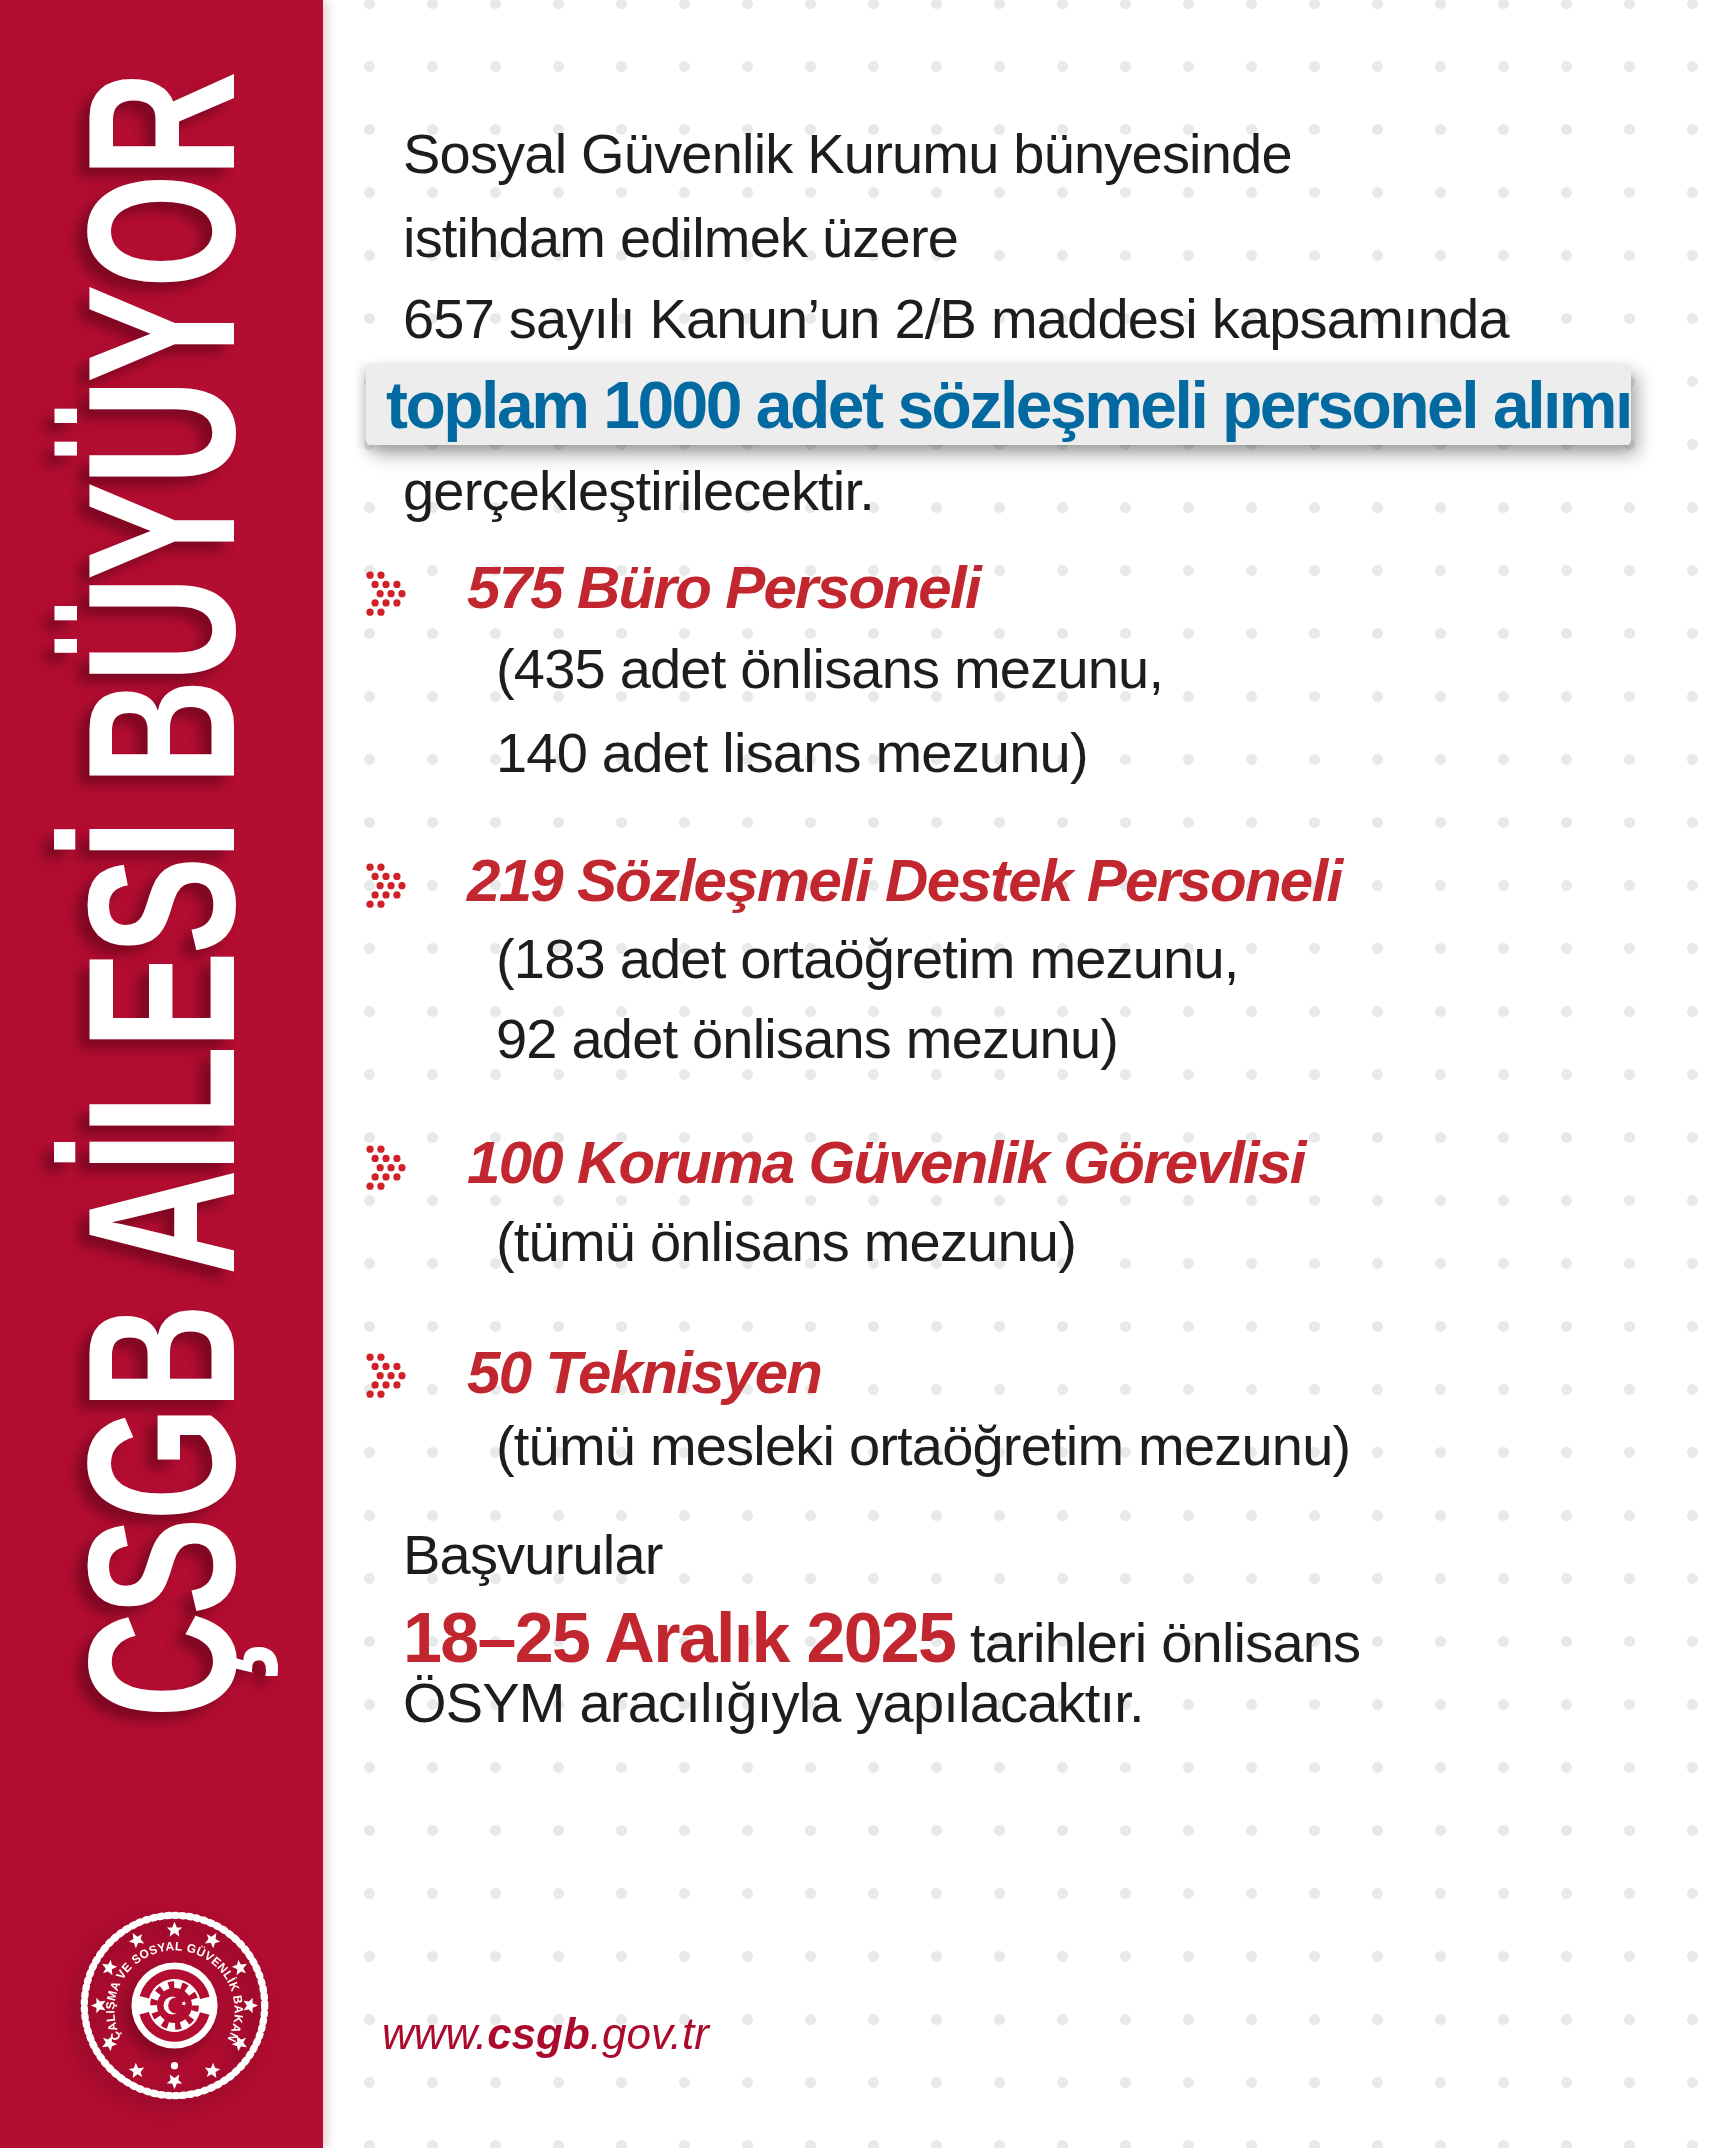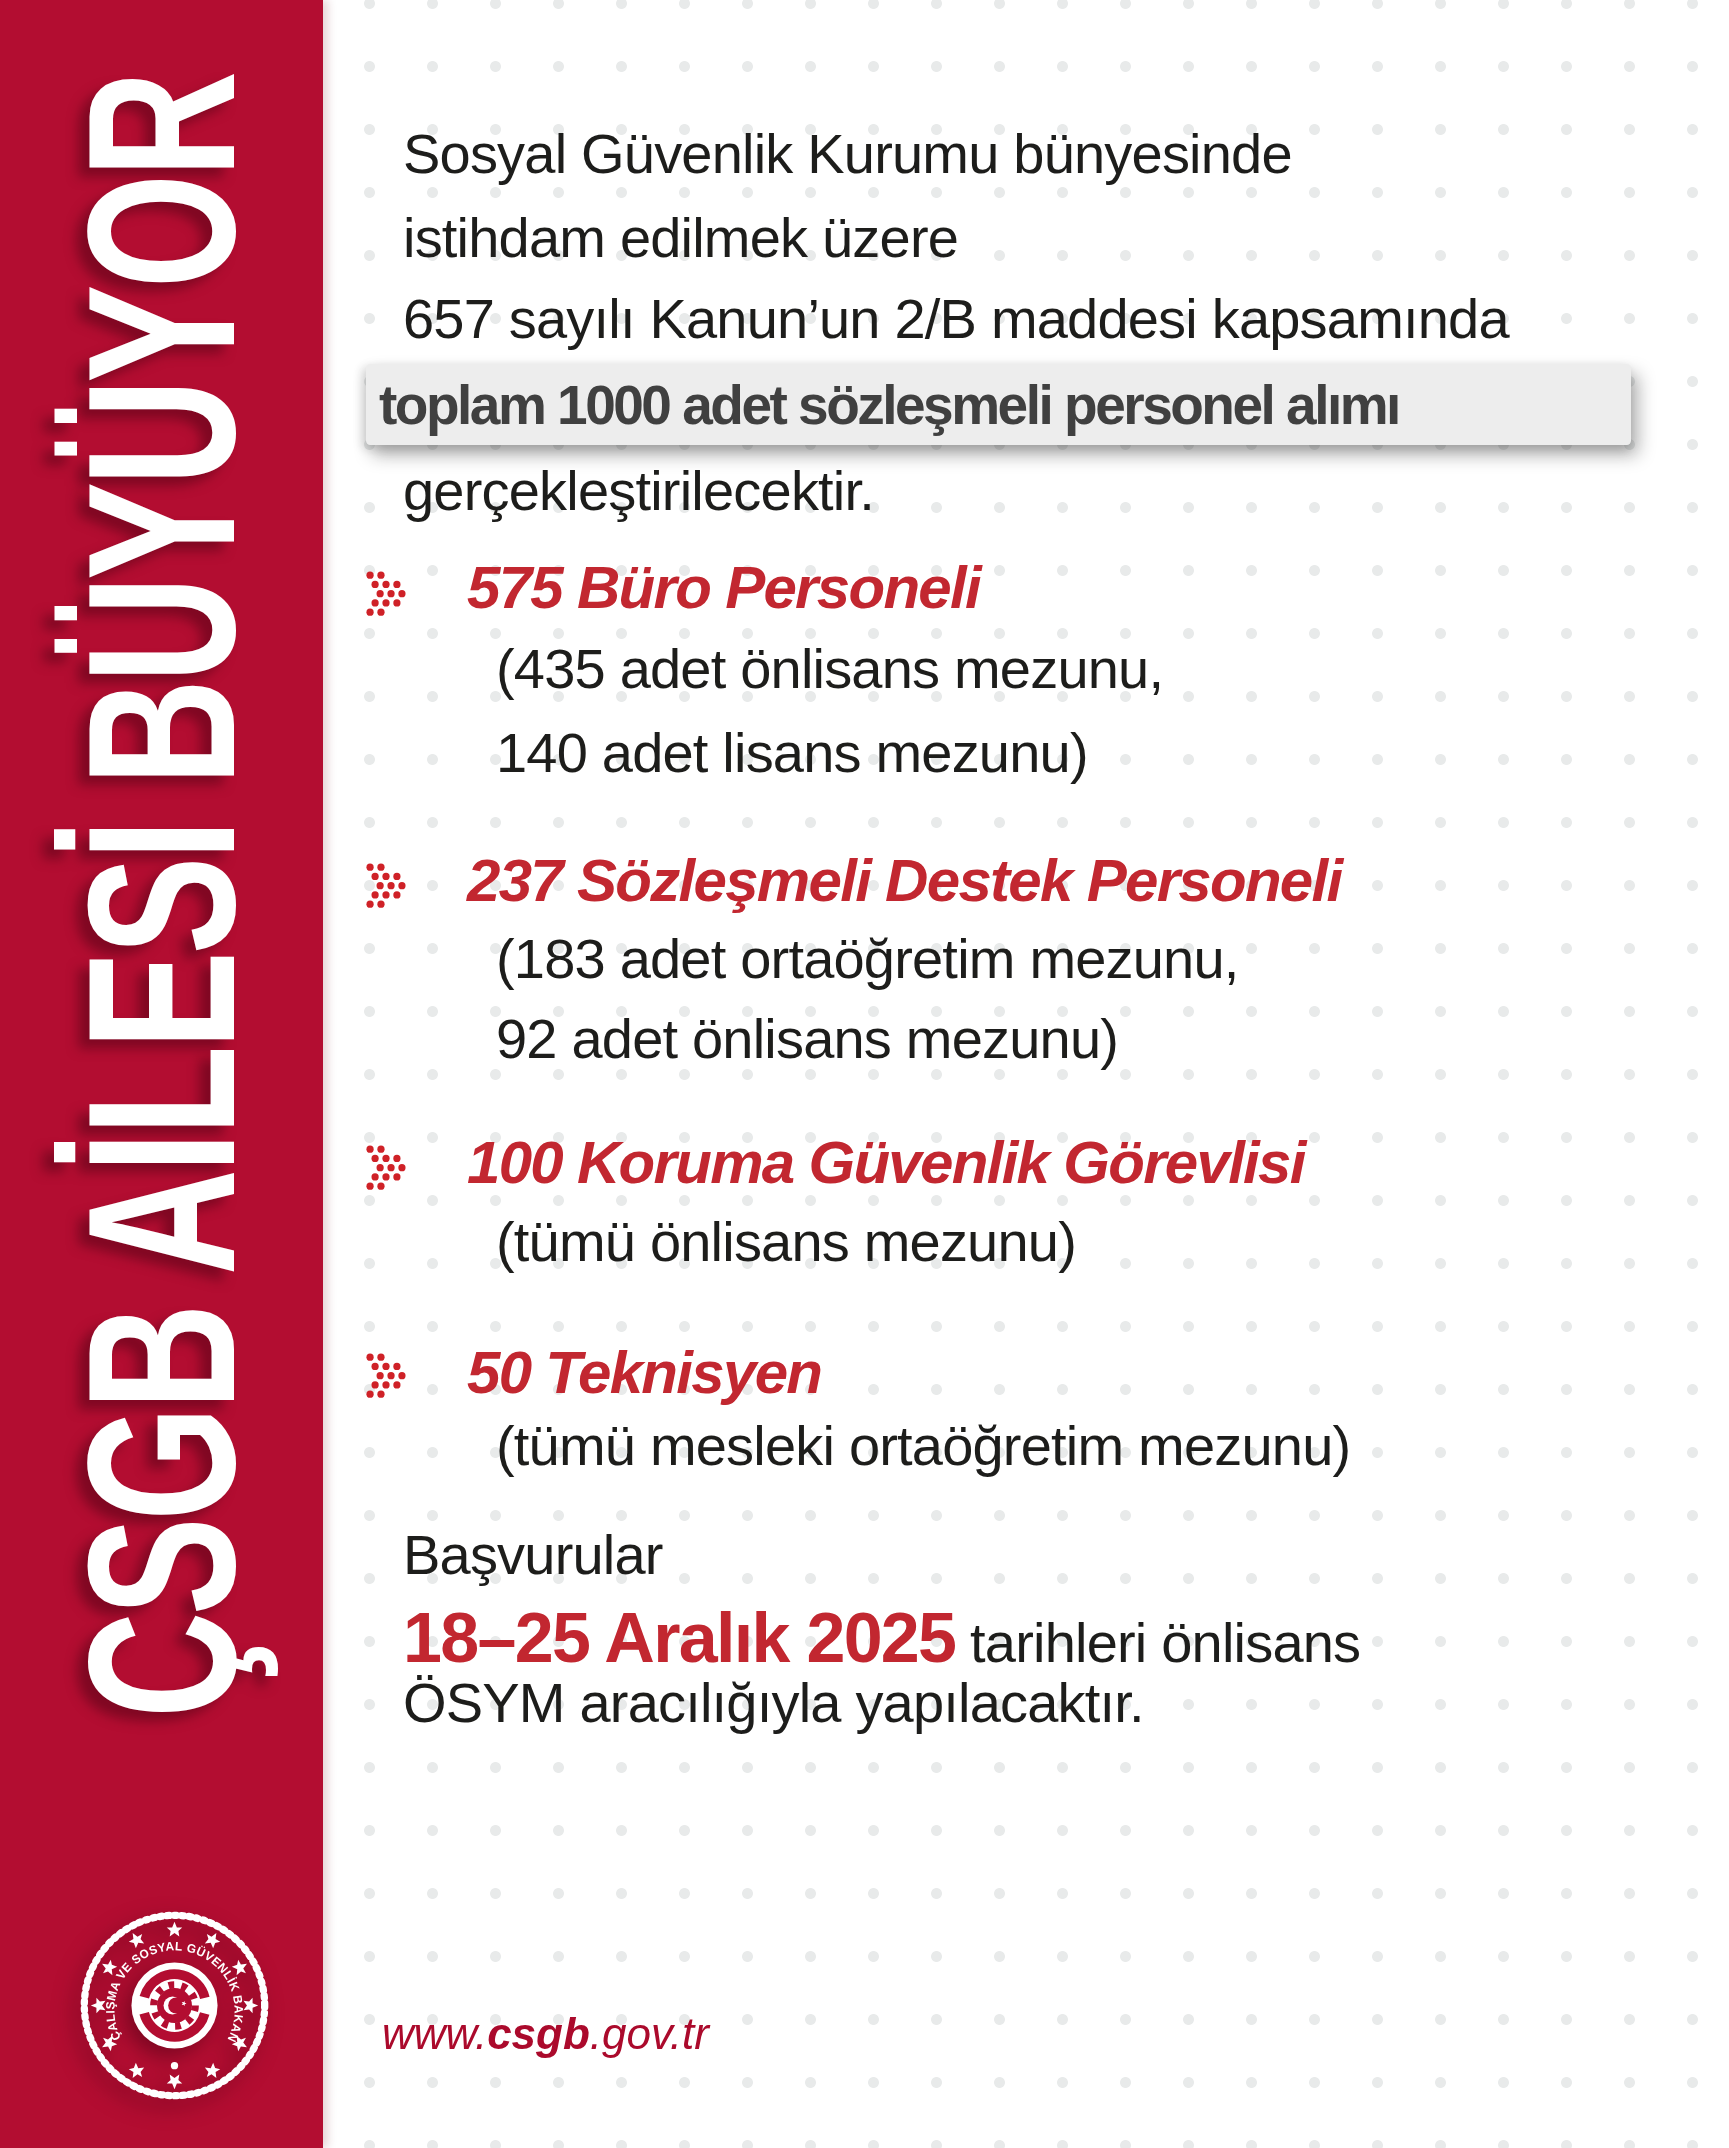--- a/index.html
+++ b/index.html
@@ -47,22 +47,22 @@
     position:absolute;left:144px;line-height:1;white-space:nowrap;
     font-size:60px;font-weight:bold;letter-spacing:-1.7px;color:#c22730;font-style:italic;
   }
   .highlight-box{
     position:absolute;left:43px;top:364px;width:1265px;height:81px;
     background:#ededed;border-radius:4.2px;
     box-shadow:6.7px 10px 17px rgba(30,30,30,.35),-3.4px 3.4px 10px rgba(30,30,30,.15);
     display:flex;align-items:center;
   }
   .highlight-box span{
-    padding-left:13px;font-size:55px;font-weight:bold;letter-spacing:-2.5px;
-    color:#404040;white-space:nowrap;
+    padding-left:20px;font-size:66px;font-weight:bold;letter-spacing:-2.5px;
+    color:#0369a1;white-space:nowrap;
   }
   .chev{position:absolute;left:41px;width:44px;height:47px;}
   .date-strong{font-size:70px;font-weight:bold;letter-spacing:-1.7px;color:#c22730;}
   .url-line{
     position:absolute;left:59px;top:2012px;line-height:1;white-space:nowrap;
     font-size:44px;font-style:italic;color:#ab0a2c;letter-spacing:0;
   }
   .url-line .b{font-weight:bold;margin-top:47px;}
 </style>
 </head>
@@ -156,21 +156,21 @@
       <circle cx="19" cy="27" r="4.3"></circle>
         <circle cx="32" cy="27" r="4.3"></circle>
         <circle cx="45" cy="27" r="4.3"></circle>
       <circle cx="13" cy="38" r="4.3"></circle>
         <circle cx="26" cy="38" r="4.3"></circle>
         <circle cx="39" cy="38" r="4.3"></circle>
       <circle cx="7" cy="49" r="4.3"></circle>
         <circle cx="20" cy="49" r="4.3"></circle>
     </g>
   </svg>
-  <div class="red-head" style="top:851px">237 Sözleşmeli Destek Personeli</div>
+  <div class="red-head" style="top:851px">219 Sözleşmeli Destek Personeli</div>
   <div class="line indent" style="top:931px">(183 adet ortaöğretim mezunu,</div>
   <div class="line indent" style="top:1011px">92 adet önlisans mezunu)</div>
 
   <svg class="chev" style="top:1145px" viewBox="0 0 52 56">
     <g fill="#cf2127">
       <circle cx="7" cy="5" r="4.3"></circle>
         <circle cx="20" cy="5" r="4.3"></circle>
       <circle cx="13" cy="16" r="4.3"></circle>
         <circle cx="26" cy="16" r="4.3"></circle>
         <circle cx="39" cy="16" r="4.3"></circle>

